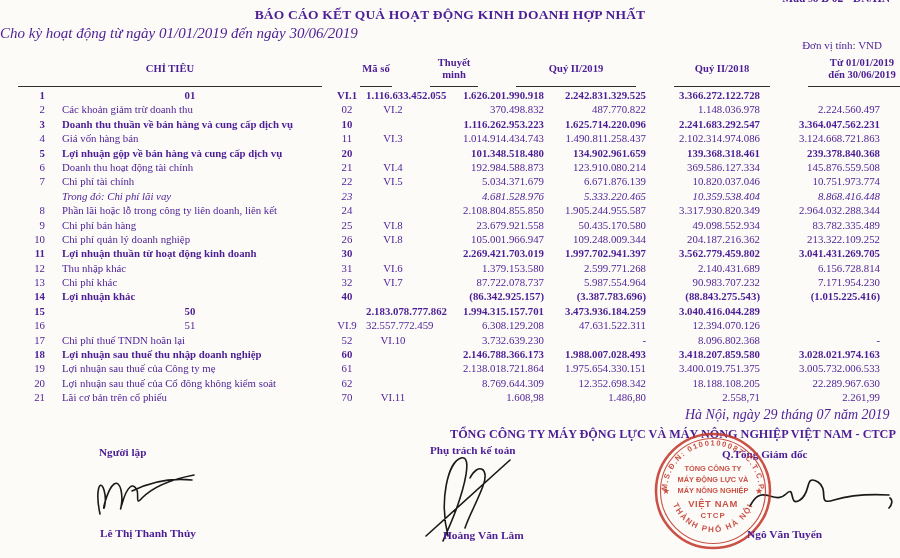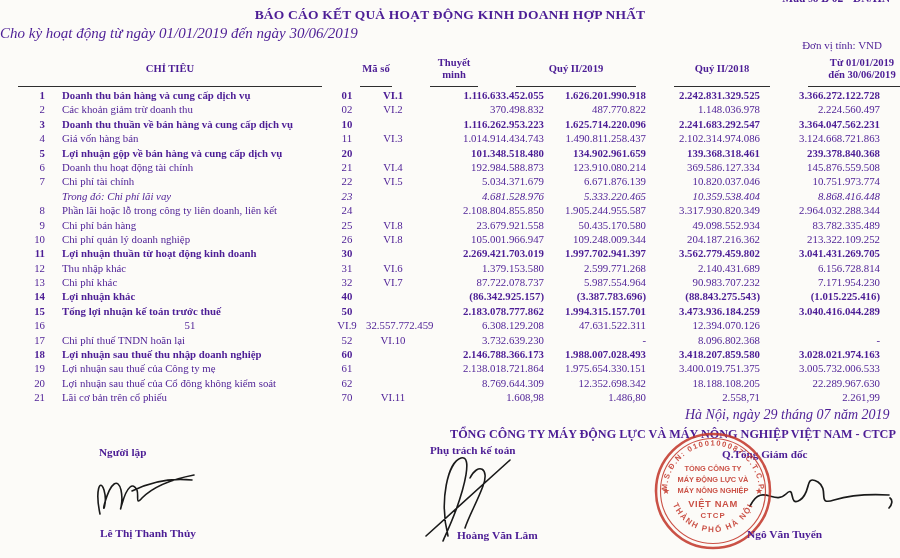--- a/index.html
+++ b/index.html
@@ -57,21 +57,21 @@
   .company-line {
     position:absolute; left:450px; top:427px; width:436px;
     text-align:center; font-weight:bold; font-size:12.2px; white-space:nowrap;
   }
   .sig-label { position:absolute; font-weight:bold; font-size:11.2px; white-space:nowrap; }
   .sig-name  { position:absolute; font-weight:bold; font-size:11.4px; white-space:nowrap;margin-left:20px; }
   .lbl-preparer   { left:99px;  top:446px; }
   .lbl-accountant { left:430px; top:444px; }
   .lbl-director   { left:722px; top:448px; }
   .name-preparer   { left:80px;  top:527px; }
-  .name-accountant { left:437px; top:529px; }
+  .name-accountant { left:423px; top:529px; }
   .name-director   { left:727px; top:528px; }
   .sig-svg { position:absolute; }
   .sig-1 { left:90px;  top:460px; }
   .sig-2 { left:418px; top:448px; }
   .sig-3 { left:746px; top:462px; }
   .stamp { position:absolute; left:652px; top:430px; opacity:.88; }
 </style>
 </head>
 <body>
 
@@ -105,21 +105,20 @@
       </div>
     <div class="hc">
         <span>Từ 01/01/2018</span>
         <span>đến 30/06/2018</span>
       </div>
   </div>
 
   <div class="tbody">
       <div class="trow bold">
         <div class="c num">1</div>
-        <div class="c label">Doanh thu bán hàng và cung cấp dịch vụ</div>
         <div class="c ma">01</div>
         <div class="c tm">VI.1</div>
         <div class="c v v1">1.116.633.452.055</div>
         <div class="c v v2">1.626.201.990.918</div>
         <div class="c v v3">2.242.831.329.525</div>
         <div class="c v v4">3.366.272.122.728</div>
       </div>
       <div class="trow normal">
         <div class="c num">2</div>
         <div class="c label">Các khoản giảm trừ doanh thu</div>
@@ -255,21 +254,20 @@
         <div class="c label">Lợi nhuận khác</div>
         <div class="c ma">40</div>
         <div class="c tm"></div>
         <div class="c v v1">(86.342.925.157)</div>
         <div class="c v v2">(3.387.783.696)</div>
         <div class="c v v3">(88.843.275.543)</div>
         <div class="c v v4">(1.015.225.416)</div>
       </div>
       <div class="trow bold">
         <div class="c num">15</div>
-        <div class="c label">Tổng lợi nhuận kế toán trước thuế</div>
         <div class="c ma">50</div>
         <div class="c tm"></div>
         <div class="c v v1">2.183.078.777.862</div>
         <div class="c v v2">1.994.315.157.701</div>
         <div class="c v v3">3.473.936.184.259</div>
         <div class="c v v4">3.040.416.044.289</div>
       </div>
       <div class="trow normal">
         <div class="c num">16</div>
         <div class="c ma">51</div>

